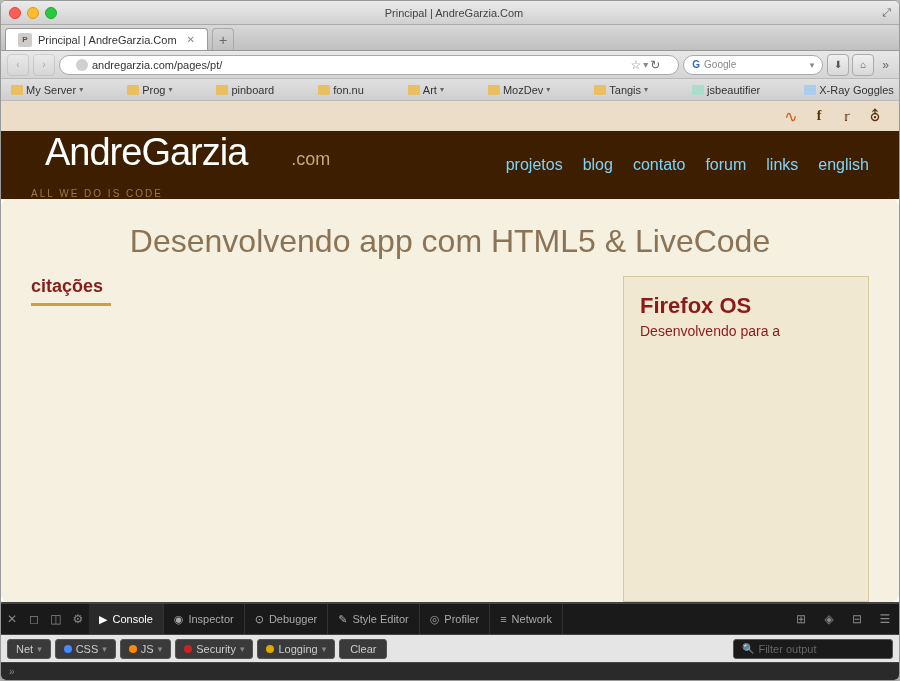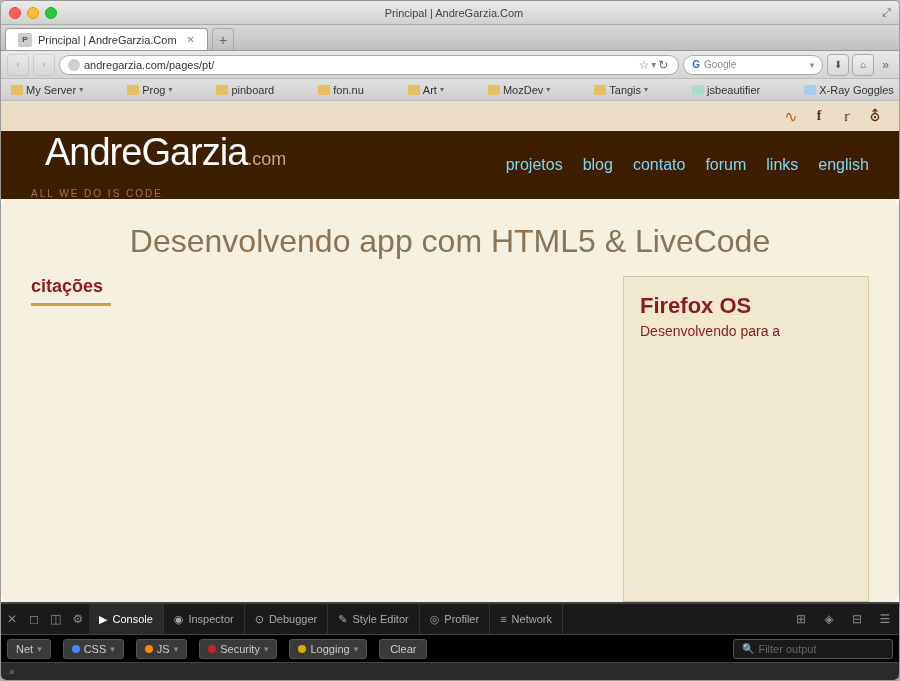--- a/index.html
+++ b/index.html
@@ -21,21 +21,21 @@
     .tabbar { height: 26px; background: linear-gradient(to bottom, #d8d8d8, #c0c0c0); display: flex; align-items: flex-end; padding: 0 4px; border-bottom: 1px solid #999; flex-shrink: 0; }
     .tab { height: 22px; background: linear-gradient(to bottom, #f5f5f5, #e0e0e0); border: 1px solid #aaa; border-bottom: none; border-radius: 4px 4px 0 0; padding: 0 12px; display: flex; align-items: center; font-size: 11px; color: #333; gap: 6px; cursor: pointer; }
     .tab.active { background: #fff; border-color: #999; }
     .tab-plus { width: 22px; height: 22px; background: transparent; border: 1px solid #aaa; border-bottom: none; border-radius: 4px 4px 0 0; display: flex; align-items: center; justify-content: center; font-size: 14px; color: #666; cursor: pointer; margin-left: 4px; }
     .tab-favicon { width: 14px; height: 14px; background: #ccc; border-radius: 2px; display: flex; align-items: center; justify-content: center; font-size: 8px; }
 
     
     .navbar { height: 28px; background: linear-gradient(to bottom, #e8e8e8, #d4d4d4); display: flex; align-items: center; padding: 0 6px; gap: 4px; border-bottom: 1px solid #bbb; flex-shrink: 0; }
     .nav-btn { width: 22px; height: 22px; background: linear-gradient(to bottom, #f0f0f0, #d8d8d8); border: 1px solid #aaa; border-radius: 4px; display: flex; align-items: center; justify-content: center; font-size: 10px; color: #555; cursor: pointer; }
     .nav-btn.disabled { opacity: 0.4; }
-    .nav-url { flex: 1; height: 20px; background: #fff; border: 1px solid #aaa; border-radius: 10px; padding: 0 8px; font-size: 11px; color: #333; display: flex; align-items: center; }
+    .nav-url { flex: 1; height: 20px; background: #fff; border: 1px solid #aaa; border-radius: 10px; padding: 0 16px; font-size: 11px; color: #333; display: flex; align-items: center; }
     .nav-url-icon { width: 12px; height: 12px; background: #d0d0d0; border-radius: 50%; margin-right: 4px; }
     .nav-url-text { flex: 1; font-size: 11px; color: #333; }
     .nav-star { color: #888; font-size: 12px; margin: 0 2px; }
     .nav-refresh { color: #666; font-size: 12px; margin: 0 2px; }
     .nav-search { width: 140px; height: 20px; background: #fff; border: 1px solid #aaa; border-radius: 10px; padding: 0 8px; font-size: 11px; display: flex; align-items: center; gap: 4px; }
     .nav-icons { display: flex; gap: 3px; }
     .nav-icon-btn { width: 22px; height: 22px; background: linear-gradient(to bottom, #f0f0f0, #d8d8d8); border: 1px solid #aaa; border-radius: 4px; display: flex; align-items: center; justify-content: center; font-size: 10px; color: #555; cursor: pointer; }
     .nav-more { font-size: 12px; color: #666; padding: 0 4px; cursor: pointer; }
 
     
@@ -46,21 +46,21 @@
     .bm-more { font-size: 12px; color: #666; cursor: pointer; padding: 0 4px; }
 
     
     .socialbar { height: 30px; background: #ecddc8; display: flex; align-items: center; justify-content: flex-end; padding: 0 16px; gap: 12px; flex-shrink: 0; }
     .social-icon { width: 16px; height: 16px; display: flex; align-items: center; justify-content: center; color: #8b4513; font-size: 14px; cursor: pointer; }
 
     
     .site-header { height: 68px; background: #3d1f00; display: flex; align-items: center; padding: 0 30px; flex-shrink: 0; }
     .site-logo { flex: 1; }
     .site-logo-text { font-size: 38px; color: #fff; font-weight: 300; letter-spacing: -1px; margin-left: 14px; }
-    .site-logo-com { font-size: 18px; color: #c8a878; }
+    .site-logo-com { font-size: 18px; color: #c8a878; padding-left: 44px; }
     .site-logo-sub { font-size: 10px; color: #a07848; letter-spacing: 2px; margin-top: 14px; }
     .site-nav { display: flex; gap: 20px; align-items: center; }
     .site-nav-item { color: #7dd3fc; font-size: 16px; cursor: pointer; text-decoration: none; }
 
     
     .site-content { flex: 1; background: #f5f0e0; display: flex; flex-direction: column; overflow: hidden; position: relative; border-radius: 8px; }
     .site-title { text-align: center; padding: 24px 20px 16px; font-size: 32px; color: #8b7355; font-weight: 300; }
     .site-body { display: flex; gap: 0; flex: 1; padding: 0 30px; }
     .site-left { flex: 1; padding-right: 20px; }
     .citacoes-label { color: #8b1a1a; font-size: 18px; font-weight: bold; margin-bottom: 6px; }
@@ -73,21 +73,21 @@
     .devtools { flex-shrink: 0; }
     .devtools-tabs { height: 32px; background: #1a1a1a; display: flex; align-items: stretch; border-top: 2px solid #444; }
     .dt-close-btn { width: 22px; display: flex; align-items: center; justify-content: center; color: #888; font-size: 12px; cursor: pointer; }
     .dt-tab { display: flex; align-items: center; gap: 5px; padding: 0 10px; font-size: 11px; color: #aaa; cursor: pointer; border-right: 1px solid #333; }
     .dt-tab.active { background: #2a2a2a; color: #fff; }
     .dt-tab-icon { font-size: 11px; }
     .dt-spacer { flex: 1; }
     .dt-icon-btn { width: 28px; display: flex; align-items: center; justify-content: center; color: #888; font-size: 12px; cursor: pointer; }
 
     
-    .devtools-filters { height: 28px; background: #000000; display: flex; align-items: center; padding: 0 6px; gap: 12px; border-top: 1px solid #444; }
+    .devtools-filters { height: 28px; background: #e5e5e5; display: flex; align-items: center; padding: 0 6px; gap: 4px; border-top: 1px solid #444; }
     .dt-filter-btn { height: 20px; padding: 0 8px; border-radius: 3px; border: 1px solid #555; background: #3a3a3a; color: #ccc; font-size: 11px; display: flex; align-items: center; gap: 4px; cursor: pointer; }
     .dt-filter-btn .dot { width: 8px; height: 8px; border-radius: 50%; }
     .dot-blue { background: #4488ff; }
     .dot-orange { background: #ff8800; }
     .dot-red { background: #cc2222; }
     .dot-yellow { background: #ddaa00; }
     .dt-dropdown { font-size: 9px; color: #888; }
     .dt-clear { height: 20px; padding: 0 10px; border-radius: 3px; border: 1px solid #555; background: #3a3a3a; color: #ccc; font-size: 11px; cursor: pointer; display: flex; align-items: center; }
     .dt-filter-spacer { flex: 1; }
     .dt-filter-input { height: 20px; width: 160px; background: #1a1a1a; border: 1px solid #555; border-radius: 3px; padding: 0 8px; color: #aaa; font-size: 11px; display: flex; align-items: center; gap: 4px; }

